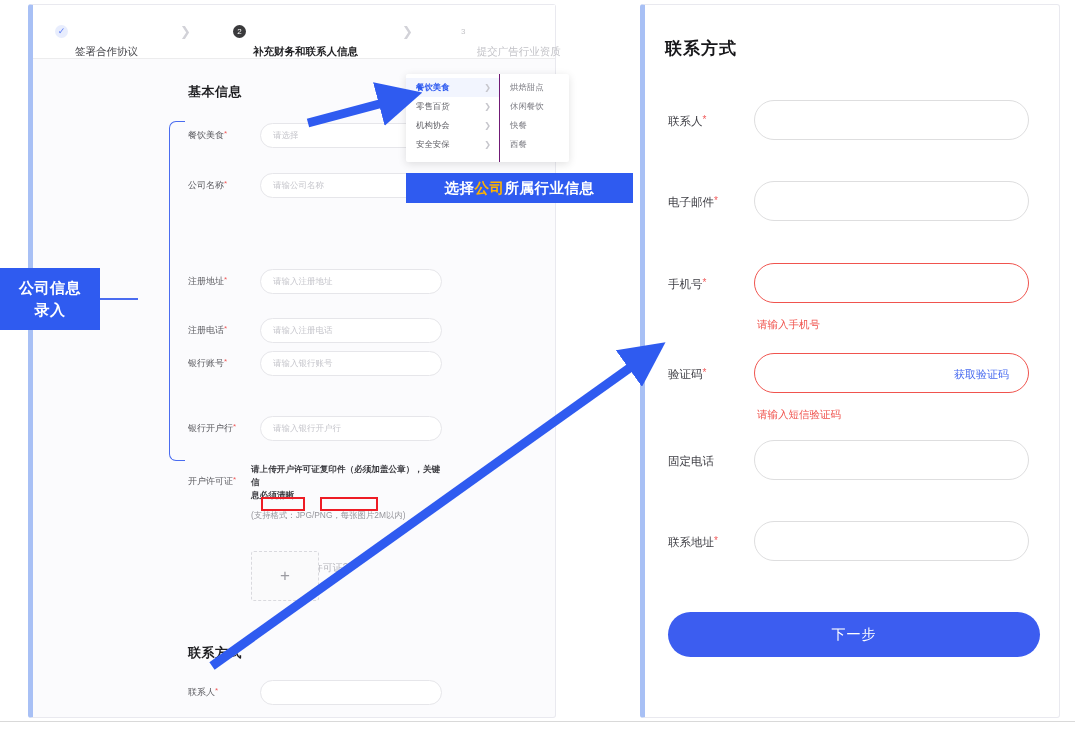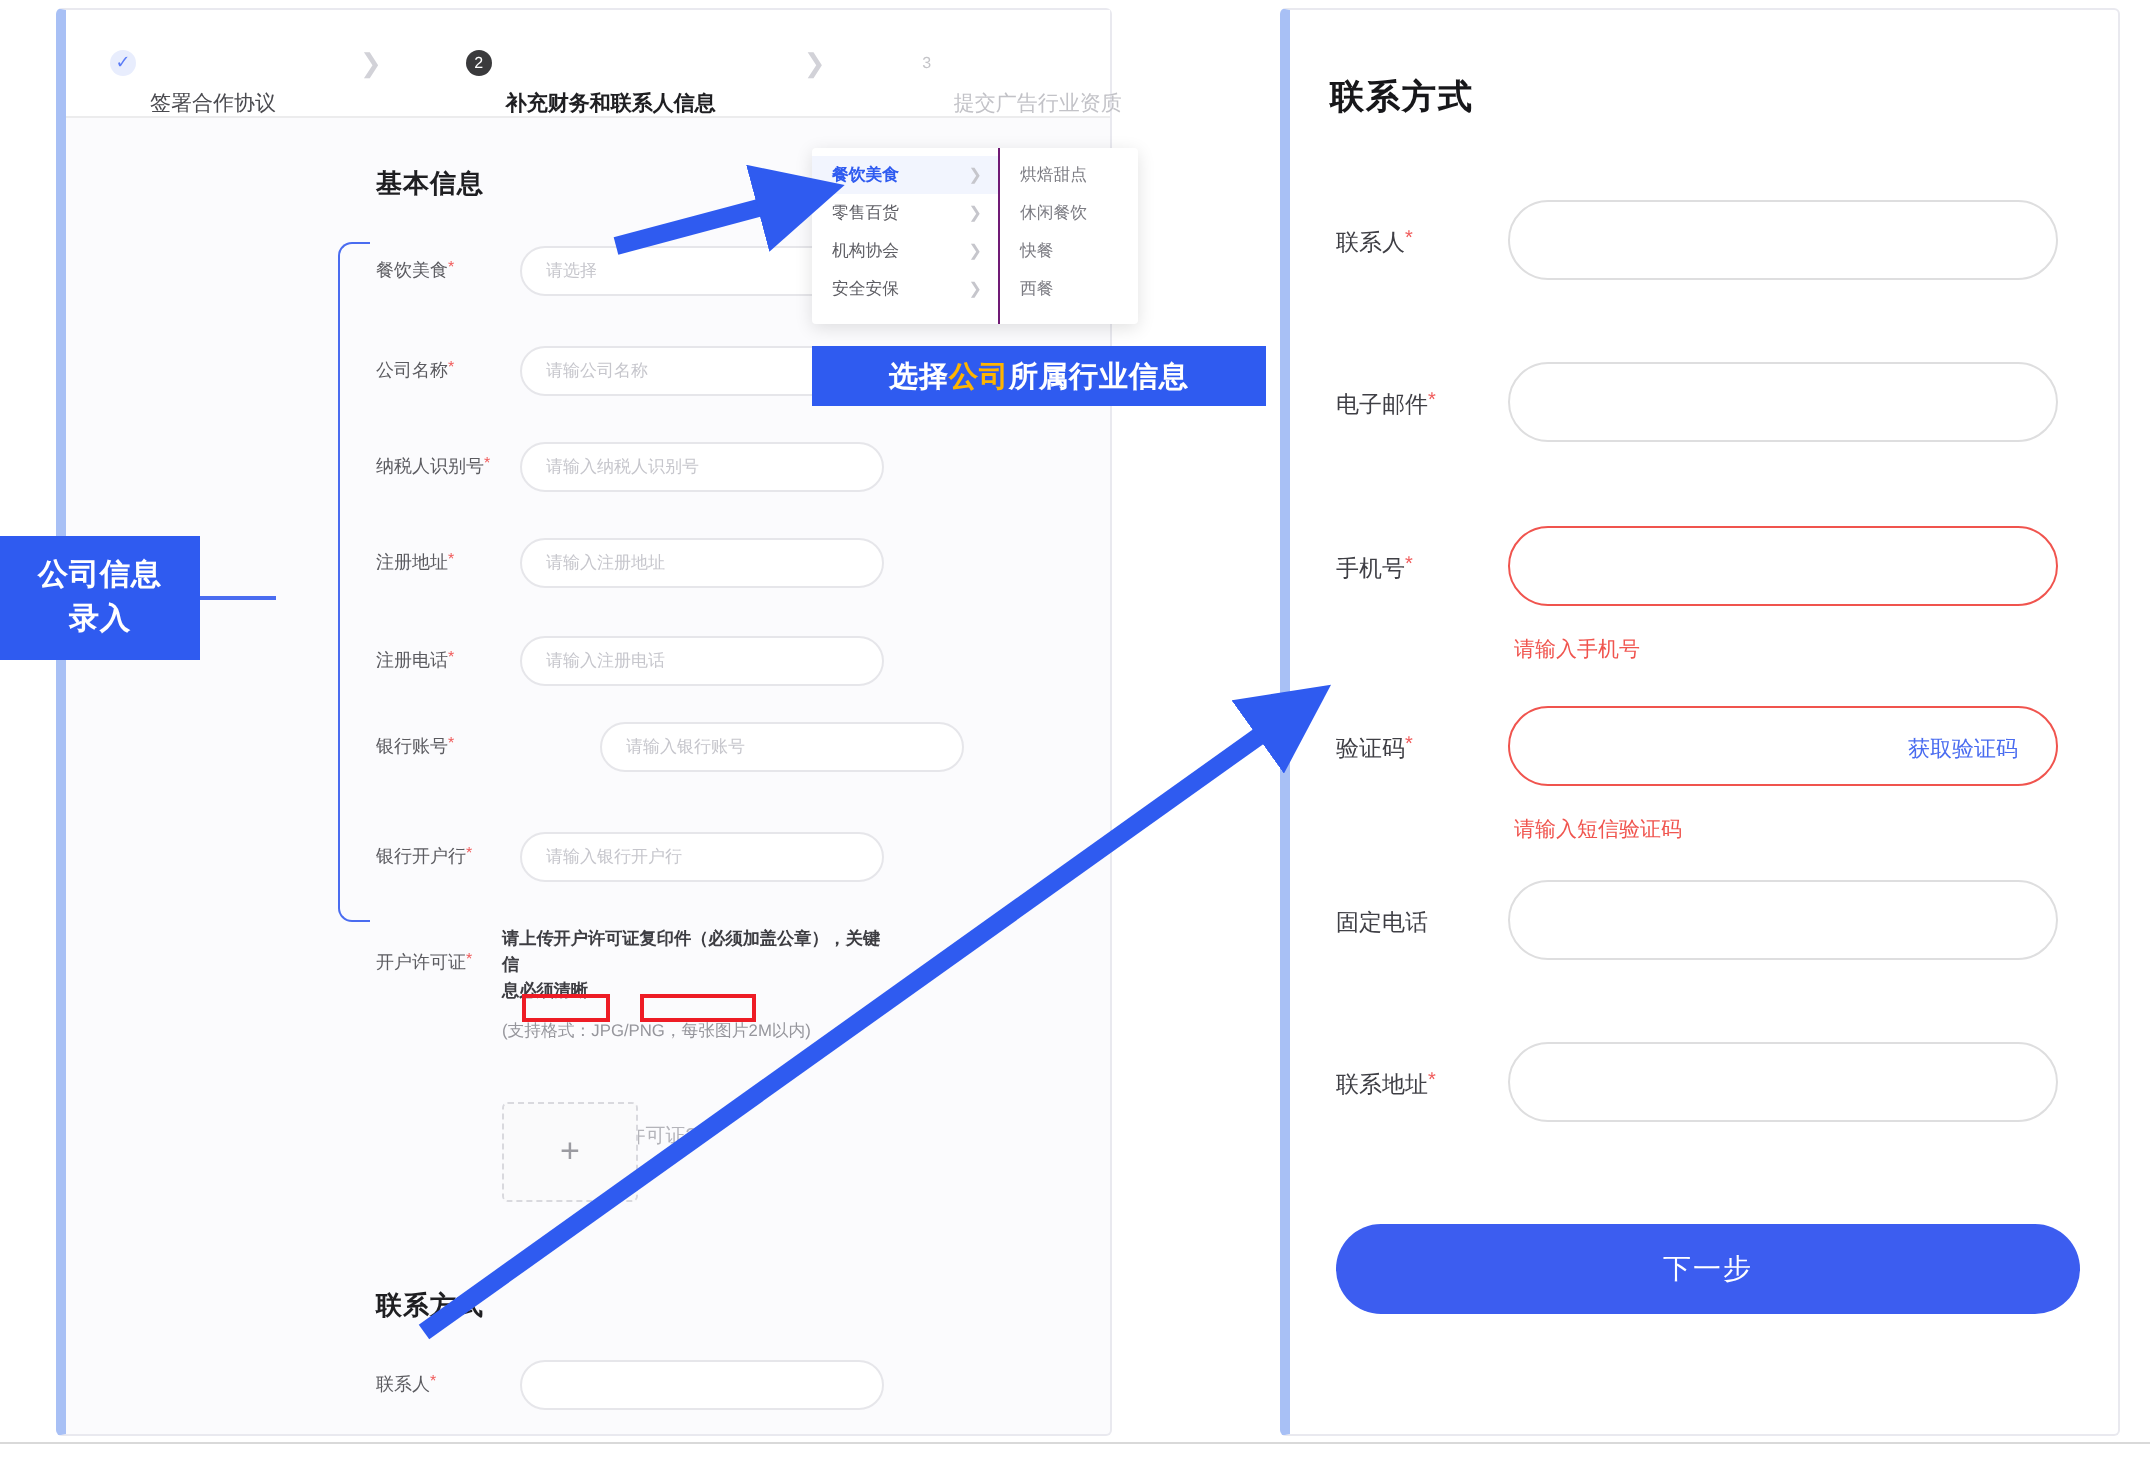--- a/index.html
+++ b/index.html
@@ -166,42 +166,36 @@
       </div>
     </div>
 
     <div class="frow" style="left:155px; top:168px;">
       <span class="flabel"><span>公司名称</span><span class="req">*</span></span>
       <div class="finput">
         <span class="ph">请输公司名称</span>
       </div>
     </div>
 
-    <div class="frow" style="left:155px; top:216px;">
-      <span class="flabel"><span>纳税人识别号</span><span class="req">*</span></span>
-      <div class="finput">
-        <span class="ph">请输入纳税人识别号</span>
-      </div>
-    </div>
 
     <div class="frow" style="left:155px; top:313px;">
       <span class="flabel"><span>注册电话</span><span class="req">*</span></span>
       <div class="finput">
         <span class="ph">请输入注册电话</span>
       </div>
     </div>
 
     <div class="frow" style="left:155px; top:264px;">
       <span class="flabel"><span>注册地址</span><span class="req">*</span></span>
       <div class="finput">
         <span class="ph">请输入注册地址</span>
       </div>
     </div>
 
-    <div class="frow" style="left:155px; top:356px;gap:40px;">
+    <div class="frow" style="left:155px; top:346px;">
       <span class="flabel"><span>银行账号</span><span class="req">*</span></span>
       <div class="finput">
         <span class="ph">请输入银行账号</span>
       </div>
     </div>
 
     <div class="frow" style="left:155px; top:411px;">
       <span class="flabel"><span>银行开户行</span><span class="req">*</span></span>
       <div class="finput">
         <span class="ph">请输入银行开户行</span>

